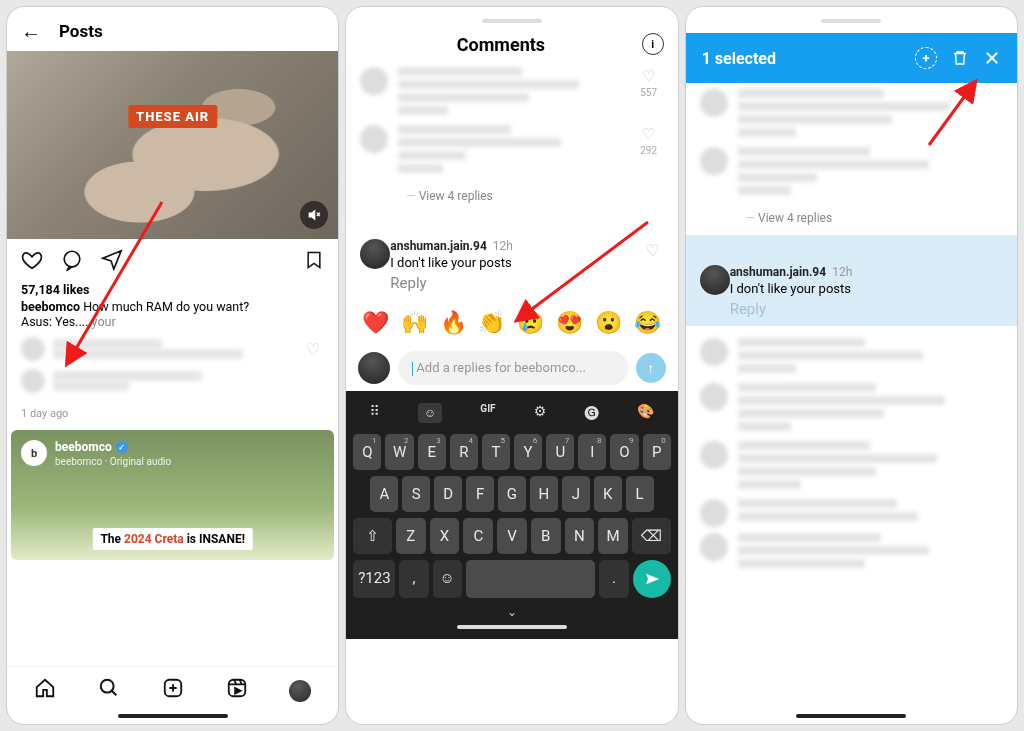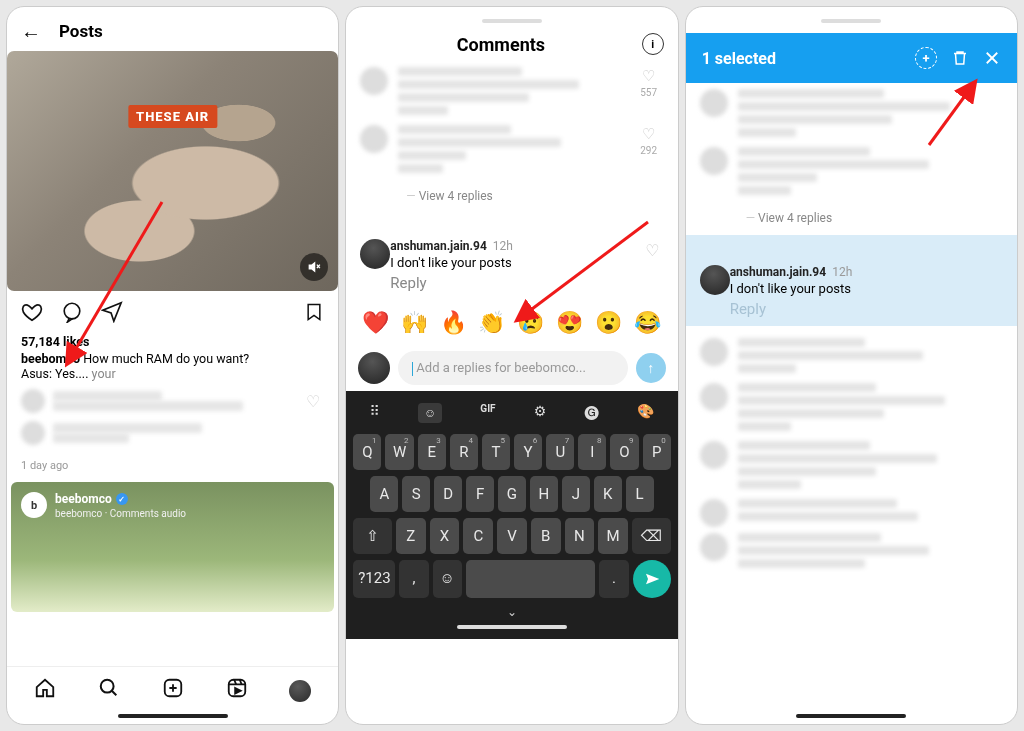--- a/index.html
+++ b/index.html
@@ -27,25 +27,24 @@
   .p1-header {
     display: flex;
     align-items: center;
     padding: 12px 14px 8px;
     gap: 18px;
   }
   .p1-header .back { font-size: 20px; font-weight: 700; }
   .p1-header .title { font-size: 17px; font-weight: 700; }
   .p1-image {
     width: 100%;
-    height: 240px;
+    height: 188px;
     background: linear-gradient(135deg,#b0a89a 0%, #8c8377 40%, #6e675d 100%);
     position: relative;
     overflow: hidden;
-    border-radius: 7px;
   }
   .p1-hand {
     position: absolute; inset: 0;
     background:
       radial-gradient(120px 60px at 60% 55%, #cdbaa6 0%, #cdbaa6 60%, transparent 62%),
       radial-gradient(90px 50px at 40% 75%, #cdbaa6 0%, #cdbaa6 60%, transparent 62%),
       radial-gradient(60px 30px at 70% 30%, #b5a48f 0%, #b5a48f 60%, transparent 62%);
     filter: blur(0.5px);
   }
   .p1-caption-badge {
@@ -251,21 +250,24 @@
   </div>
 
   <div class="p1-time">1 day ago</div>
 
   <div class="p1-reel">
     <div class="av">b</div>
     <div class="name">
         <span>beebomco</span>
         <span class="verified">✓</span>
       </div>
-    <div class="sub">beebomco · Comments audio</div>
+    <div class="sub">beebomco · Original audio</div>
+    <div class="overlay">
+      <span>The </span><span class="red">2024 Creta</span><span> is INSANE!</span>
+    </div>
   </div>
 
   <div class="p1-nav">
     <span><svg width="22" height="22" viewBox="0 0 24 24" fill="none" stroke="#111" stroke-width="2">
           <path d="M3 11 L12 3 L21 11 V21 H14 V14 H10 V21 H3 Z"></path>
         </svg></span>
     <span><svg width="22" height="22" viewBox="0 0 24 24" fill="none" stroke="#111" stroke-width="2.2">
           <circle cx="10" cy="10" r="7"></circle>
           <line x1="20" y1="20" x2="15" y2="15"></line>
         </svg></span>

